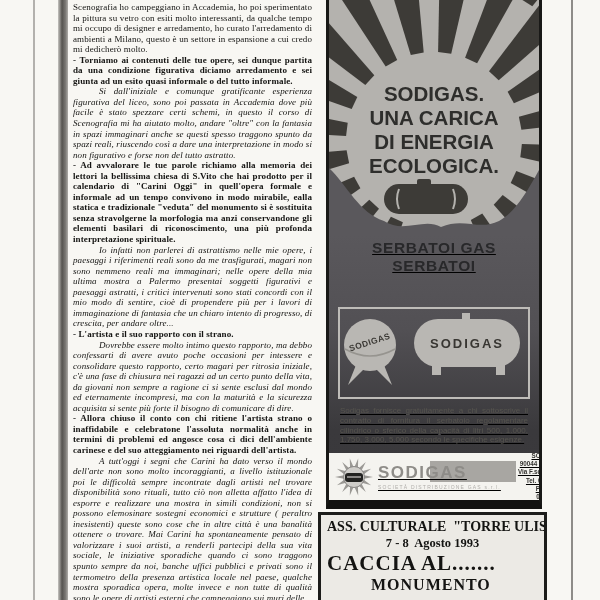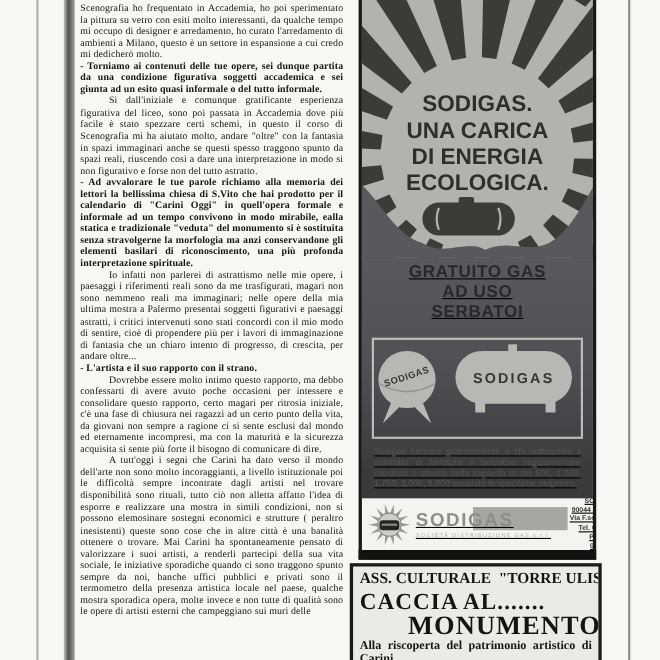--- a/index.html
+++ b/index.html
@@ -14,21 +14,21 @@
   .col-rule{left:58px;width:10px;background:linear-gradient(90deg,#c7c5c1,#55534f 40%,#7b7975 75%,#aeaca8);}
   .thin-right{left:571px;width:2px;background:#8e8c88;}
 
   
   .article{position:absolute;left:73px;top:2px;width:239px;color:#141412;}
   .article p{
     margin:0;font-size:9px;line-height:10.55px;text-align:justify;
     letter-spacing:0.1px;
   }
   .article p.q{font-weight:bold;}
-  .article p.a{text-indent:26px;}
+  .article p.a{text-indent:26px;font-style:italic;}
 
   
   .sodigas-ad{
     position:absolute;left:326px;top:0;width:216px;height:509px;box-sizing:border-box;
     border-left:3px solid #191917;border-right:3px solid #191917;border-bottom:9px solid #121210;
     background:linear-gradient(180deg,#5a585c 235px,#525054 330px,#3a393c 430px,#39383b 100%);
     display:flex;flex-direction:column;overflow:hidden;text-decoration:underline;
   }
   .sun-svg{display:block;width:210px;height:234px;}
   .serbatoi{
@@ -65,41 +65,42 @@
 
   
   .event-ad{
     position:absolute;left:318px;top:512px;width:229px;height:92px;box-sizing:border-box;
     border:3px solid #1c1c1a;background:#eceae5;padding:4px 6px 0;
     color:#141412;font-family:"Liberation Serif",serif;overflow:hidden;
   }
   .ev-title{font-size:14px;line-height:16px;font-weight:bold;text-align:center;white-space:pre;}
   .ev-date{font-size:12.5px;line-height:15px;font-weight:bold;text-align:center;margin-top:1px;white-space:pre;}
   .ev-l1{font-size:21px;line-height:21px;font-weight:bold;letter-spacing:1px;margin-top:2px;font-family:Liberation Serif, serif;}
-  .ev-l2{font-size:24px;line-height:22px;font-weight:bold;letter-spacing:1px;text-align:right;padding-left:44px;}
+  .ev-l2{font-size:16px;line-height:22px;font-weight:bold;letter-spacing:1px;text-align:left;padding-left:44px;}
   .ev-sub{
     font-size:11px;line-height:12px;font-weight:bold;margin-top:1px;
     text-align:justify;text-align-last:justify;word-spacing:1.5px;
   }
 </style>
 </head>
 <body>
 
 <div class="vline thin-left"></div>
 <div class="vline col-rule"></div>
 <div class="vline thin-right"></div>
 
 <div class="article">
-  <p class="a0">Scenografia ho frequentato in Accademia, ho poi sperimentato la pittura su vetro con esiti molto interessanti, da qualche tempo mi occupo di designer e arredamento, ho curato l'arredamento di ambienti a Milano, questo è un settore in espansione a cui credo mi dedicherò molto.</p>
-  <p class="q">- Torniamo ai contenuti delle tue opere, sei dunque partita da una condizione figurativa soggetti accademica e sei giunta ad un esito quasi informale o del tutto informale.</p>
+  <p class="a0">Scenografia ho campeggiano in Accademia, ho poi sperimentato la pittura su vetro con esiti molto interessanti, da qualche tempo mi occupo di designer e arredamento, ho curato l'arredamento di ambienti a Milano, questo è un settore in espansione a cui credo mi dedicherò molto.</p>
+  <p class="q">- Torniamo ai contenuti delle tue opere, sei dunque partita da una condizione figurativa diciamo arredamento e sei giunta ad un esito quasi informale o del tutto informale.</p>
   <p class="a">Si dall'iniziale e comunque gratificante esperienza figurativa del liceo, sono poi passata in Accademia dove più facile è stato spezzare certi schemi, in questo il corso di Scenografia mi ha aiutato molto, andare "oltre" con la fantasia in spazi immaginari anche se questi spesso traggono spunto da spazi reali, riuscendo così a dare una interpretazione in modo si non figurativo e forse non del tutto astratto.</p>
   <p class="q">- Ad avvalorare le tue parole richiamo alla memoria dei lettori la bellissima chiesa di S.Vito che hai prodotto per il calendario di "Carini Oggi" in quell'opera formale e informale ad un tempo convivono in modo mirabile, ealla statica e tradizionale "veduta" del monumento si è sostituita senza stravolgerne la morfologia ma anzi conservandone gli elementi basilari di riconoscimento, una più profonda interpretazione spirituale.</p>
   <p class="a">Io infatti non parlerei di astrattismo nelle mie opere, i paesaggi i riferimenti reali sono da me trasfigurati, magari non sono nemmeno reali ma immaginari; nelle opere della mia ultima mostra a Palermo presentai soggetti figurativi e paesaggi astratti, i critici intervenuti sono stati concordi con il mio modo di sentire, cioè di propendere più per i lavori di immaginazione di fantasia che un chiaro intento di progresso, di crescita, per andare oltre...</p>
   <p class="q">- L'artista e il suo rapporto con il strano.</p>
   <p class="a">Dovrebbe essere molto intimo questo rapporto, ma debbo confessarti di avere avuto poche occasioni per intessere e consolidare questo rapporto, certo magari per ritrosia iniziale, c'è una fase di chiusura nei ragazzi ad un certo punto della vita, da giovani non sempre a ragione ci si sente esclusi dal mondo ed eternamente incompresi, ma con la maturità e la sicurezza acquisita si sente più forte il bisogno di comunicare di dire.</p>
+  <p class="q">- Allora chiuso il conto con chi ritiene l'artista strano o inaffidabile e celebratone l'assoluta normalità anche in termini di problemi ed angosce cosa ci dici dell'ambiente carinese e del suo atteggiamento nei riguardi dell'artista.</p>
   <p class="a">A tutt'oggi i segni che Carini ha dato verso il mondo dell'arte non sono molto incoraggianti, a livello istituzionale poi le difficoltà sempre incontrate dagli artisti nel trovare disponibilità sono rituali, tutto ciò non alletta affatto l'idea di esporre e realizzare una mostra in simili condizioni, non si possono elemosinare sostegni economici e strutture ( peraltro inesistenti) queste sono cose che in altre città è una banalità ottenere o trovare. Mai Carini ha spontaneamente pensato di valorizzare i suoi artisti, a renderli partecipi della sua vita sociale, le iniziative sporadiche quando ci sono traggono spunto sempre da noi, banche uffici pubblici e privati sono il termometro della presenza artistica locale nel paese, qualche mostra sporadica opera, molte invece e non tutte di qualità sono le opere di artisti esterni che campeggiano sui muri delle</p>
 </div>
 
 <div class="sodigas-ad">
   <svg class="sun-svg" viewBox="0 0 210 234">
     <rect x="0" y="0" width="210" height="234" fill="#b4b2ae"></rect>
     <g id="rays" fill="#3d3b37">
         <polygon points="192.9,144.1 332.9,146.8 327.8,188.6 191.3,157.2"></polygon>
         <polygon points="187.3,171.1 269.6,202.2 258.5,226.1 181.7,183.1"></polygon>
         <polygon points="252.0,217.2 321.2,248.7 297.5,286.6 238.8,238.3"></polygon>
@@ -140,22 +141,21 @@
 
     <g>
       <rect x="88" y="179" width="14" height="7" rx="2" fill="#3d3b37"></rect>
       <rect x="55" y="184" width="84" height="30" rx="15" fill="#3d3b37"></rect>
       <path d="M70,189 q-4,10 0,20" stroke="#b4b2ae" stroke-width="2" fill="none"></path>
       <path d="M124,189 q4,10 0,20" stroke="#b4b2ae" stroke-width="2" fill="none"></path>
     </g>
   </svg>
 
   <div class="serbatoi">
-    <div>GRATUITO GAS</div>
-    <div>AD USO</div>
+    <div>SERBATOI GAS</div>
     <div>SERBATOI</div>
   </div>
 
   <div class="tankbox">
     <svg viewBox="0 0 188 84" width="188" height="84" style="display:block">
       <g>
         <polygon points="16,56 8,76 24,60" fill="#b9b7b3"></polygon>
         <polygon points="44,56 52,76 36,60" fill="#b9b7b3"></polygon>
         <circle cx="30" cy="36" r="26" fill="#b9b7b3"></circle>
         <path d="M5,40 Q30,54 55,40" stroke="#96948f" stroke-width="1.5" fill="none"></path>
@@ -192,16 +192,17 @@
       <div>90044 CARINI (PA)</div>
       <div>Via F.sco Crispi, 15</div>
       <div>Tel. 091/8688506</div>
       <div>Partita IVA N. 02560540825</div>
     </div>
   </div>
 </div>
 
 <div class="event-ad">
   <div class="ev-title">ASS. CULTURALE  "TORRE ULISSE"</div>
+  <div class="ev-date">7 - 8  Agosto 1993</div>
   <div class="ev-l1">CACCIA  AL.......</div>
   <div class="ev-l2">MONUMENTO</div>
   <div class="ev-sub">Alla riscoperta del patrimonio artistico di Carini</div>
 </div>
 
 </body></html>

